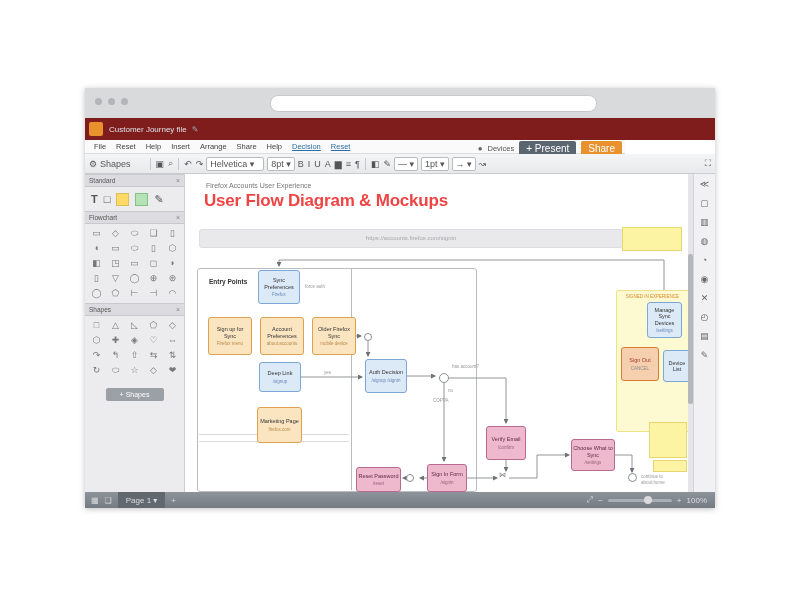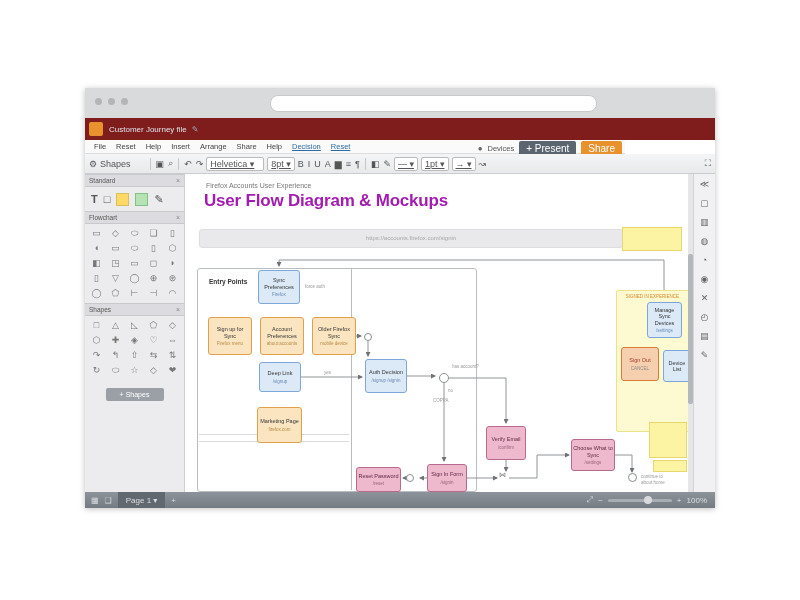--- a/index.html
+++ b/index.html
@@ -21,21 +21,21 @@
   #menubar .link{font-size:7.5px;color:#2d6ca2;text-decoration:underline;padding:0 5px;}
   #menu-right{position:absolute;right:3px;top:1px;display:flex;align-items:center;gap:5px;}
   #account-item{font-size:7.5px;color:#555;}
   .btn{font-size:10px;color:#fff;border-radius:2px;padding:2px 7px;}
   #present-btn{background:#5b6570;}
   #share-btn{background:#e8912d;}
   
   #toolbar{position:absolute;left:0;top:66px;width:630px;height:20px;background:linear-gradient(#f4f5f7,#e7e9eb);border-bottom:1px solid #c9ccd0;display:flex;align-items:center;padding:0 4px;box-sizing:border-box;gap:3px;}
   #toolbar span{font-size:9px;color:#555;}
   .tsep{width:1px;height:12px;background:#c6c9cc;margin:0 2px;}
-  .tbox{background:#fff;border:1px solid #bbb;border-radius:2px;font-size:6.5px;color:#555;padding:1px 3px;white-space:nowrap;text-decoration:underline;}
+  .tbox{background:#fff;border:1px solid #bbb;border-radius:2px;font-size:6.5px;color:#555;padding:1px 3px;white-space:nowrap;}
   #shapes-toggle{display:flex;align-items:center;gap:3px;font-size:7.5px;color:#444;padding-right:14px;}
   #toolbar [data-list] {display:flex;gap:4px;align-items:center;}
   #expand-icon{margin-left:auto;font-size:10px;color:#555;}
   
   #main{position:absolute;left:0;top:86px;width:630px;height:318px;}
   
   #shape-panel{position:absolute;left:0;top:0;width:100px;height:318px;background:#ececee;border-right:1px solid #cfcfd3;box-sizing:border-box;overflow:hidden;}
   .sec-h{height:11px;background:#dcdce0;border-top:1px solid #c9c9cd;border-bottom:1px solid #c9c9cd;font-size:6.5px;color:#555;display:flex;align-items:center;padding:0 4px;}
   .sec-h .x{margin-left:auto;color:#888;font-size:7px;}
   .fav-row{display:flex;align-items:center;gap:6px;padding:4px 6px;height:16px;}
@@ -57,21 +57,21 @@
   #statusbar{position:absolute;left:0;top:404px;width:630px;height:16px;background:linear-gradient(#8d939b,#757b83);display:flex;align-items:center;color:#e6e8ea;}
   #statusbar [data-list]{display:flex;gap:6px;padding:0 6px;}
   #statusbar span{font-size:8px;color:#dcdee1;}
   #page-tab{background:#62686f;height:16px;display:flex;align-items:center;padding:0 8px;font-size:7.5px;color:#f0f1f2;}
   #add-page{font-size:9px;padding:0 6px;}
   #zoom-ctl{margin-left:auto;display:flex;align-items:center;gap:5px;padding-right:8px;}
   #zoom-track{width:64px;height:3px;background:#a9aeb4;border-radius:2px;position:relative;}
   #zoom-thumb{position:absolute;left:36px;top:-3px;width:8px;height:8px;border-radius:50%;background:#d8dadd;}
   
   .c-sub{position:absolute;left:21px;top:8px;font-size:7px;color:#777;}
-  .c-title{position:absolute;left:19px;top:17px;font-size:17px;font-weight:bold;color:#a21caf;letter-spacing:-.2px;}
+  .c-title{position:absolute;left:19px;top:17px;font-size:17px;font-weight:bold;color:#ef4444;letter-spacing:-.2px;}
   #mock-urlbar{position:absolute;left:14px;top:55px;width:422px;height:17px;background:#e9e9eb;border:1px solid #dddde0;border-radius:3px;text-align:center;font-size:6px;color:#a7a7ab;line-height:17px;}
   .sticky-note{position:absolute;background:#fcf4a3;border:1px solid #e8d76f;}
   .lane{position:absolute;border:1px solid #b9bdc2;border-radius:3px;}
   .vline{position:absolute;border-left:1px solid #b9bdc2;}
   .hsep{position:absolute;border-top:1px solid #dcdcdf;}
   .lane-label{position:absolute;font-size:6.5px;font-weight:bold;color:#333;}
   .node{position:absolute;border-radius:3px;box-sizing:border-box;display:flex;flex-direction:column;justify-content:center;align-items:center;text-align:center;padding:1px;}
   .node .nl{font-size:5.5px;color:#333;line-height:1.15;}
   .node .ns{font-size:4.5px;color:#8a8a8a;margin-top:2px;}
   .node.blue{background:#dce9f7;border:1px solid #7da7d8;}

